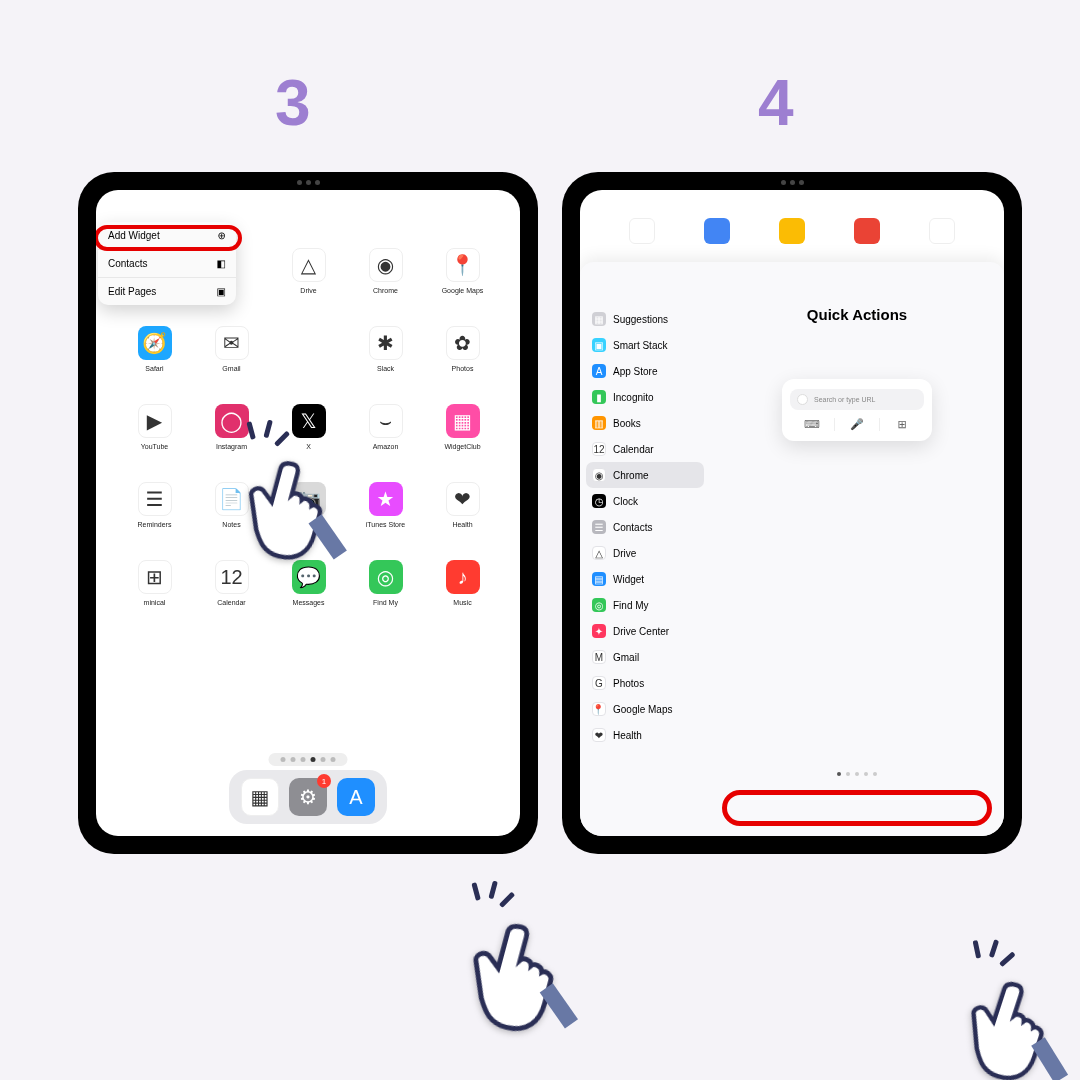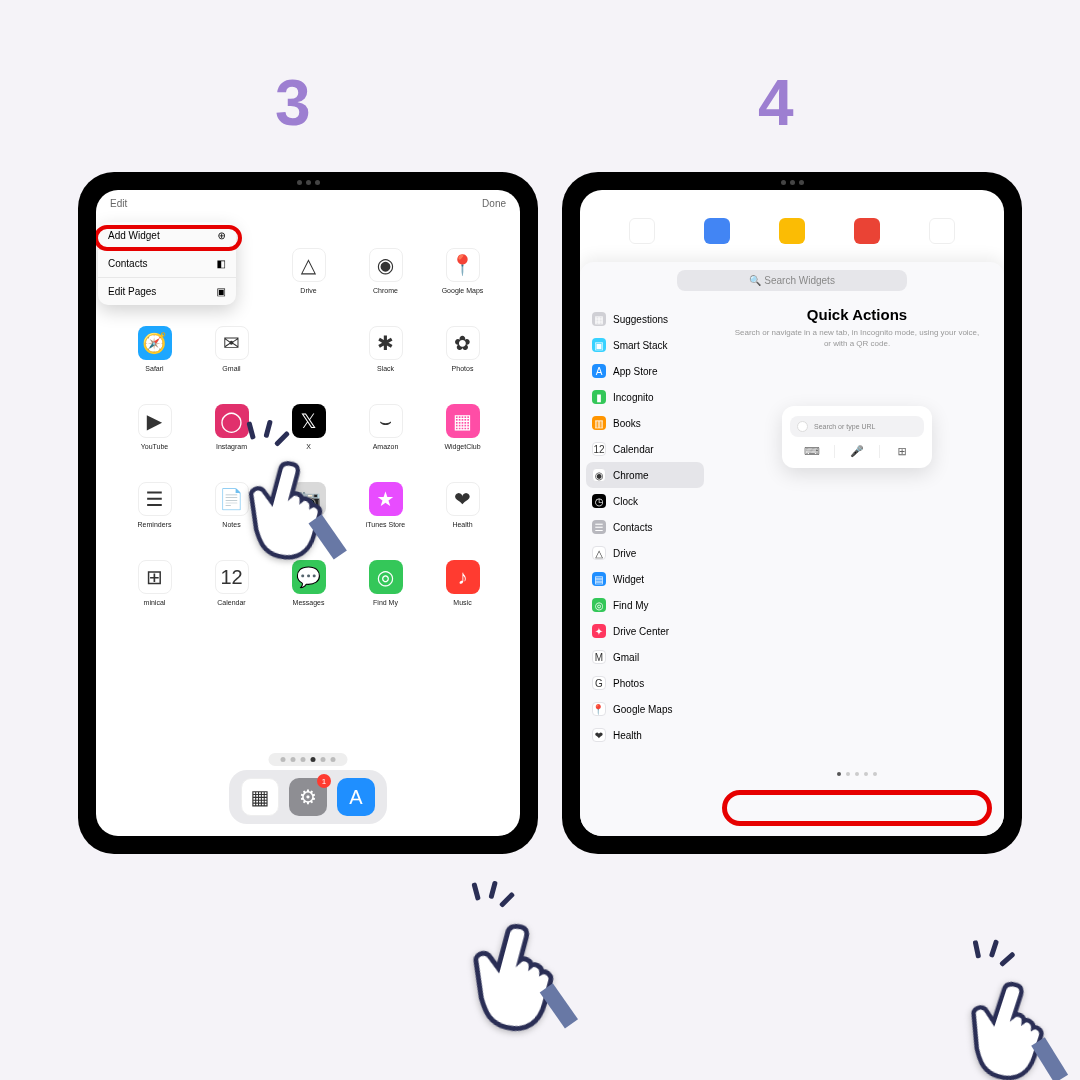--- a/index.html
+++ b/index.html
@@ -64,24 +64,20 @@
 <div class="stepnum" id="n3">3</div>
 <div class="stepnum" id="n4">4</div>
 
 <div class="ipad left">
   <div class="cam">
       <div></div>
       <div></div>
       <div></div>
     </div>
   <div class="screen">
-    <div class="topbar">
-      <span>Edit</span>
-      <span>Done</span>
-    </div>
     <div class="grid" id="grid">
         <div class="app">
           <div class="ico" style="background: transparent;"></div>
           <span></span>
         </div>
         <div class="app">
           <div class="ico" style="background: transparent;"></div>
           <span></span>
         </div>
         <div class="app">
@@ -216,21 +212,20 @@
     </div>
   <div class="screen">
     <div class="bgapps">
       <div class="ico wht gd" style="width:26px;height:26px;border-radius:6px"></div>
       <div class="ico" style="width:26px;height:26px;border-radius:6px;background:#4285f4"></div>
       <div class="ico" style="width:26px;height:26px;border-radius:6px;background:#fbbc04"></div>
       <div class="ico" style="width:26px;height:26px;border-radius:6px;background:#ea4335"></div>
       <div class="ico wht gd" style="width:26px;height:26px;border-radius:6px"></div>
     </div>
     <div class="sheet">
-      <div class="search">🔍  Search Widgets</div>
       <div class="sbar" id="sbar">
           <div class="item">
             <div class="sic" style="background: rgb(208, 208, 213);">▦</div>
             <span>Suggestions</span>
           </div>
           <div class="item">
             <div class="sic" style="background: rgb(56, 210, 255);">▣</div>
             <span>Smart Stack</span>
           </div>
           <div class="item">
@@ -289,21 +284,20 @@
             <div class="sic" style="background: rgb(255, 255, 255); color: rgb(51, 51, 51); border: 1px solid rgb(227, 227, 231);">📍</div>
             <span>Google Maps</span>
           </div>
           <div class="item">
             <div class="sic" style="background: rgb(255, 255, 255); color: rgb(51, 51, 51); border: 1px solid rgb(227, 227, 231);">❤</div>
             <span>Health</span>
           </div>
         </div>
       <div class="main">
         <h4>Quick Actions</h4>
-        <p>Search or navigate in a new tab, in Incognito mode, using your voice, or with a QR code.</p>
         <div class="widget">
           <div class="srch">
               <div class="chr"></div>
               <span>Search or type URL</span>
             </div>
           <div class="acts">
             <div>⌨</div>
             <div>🎤</div>
             <div>⊞</div>
           </div>

